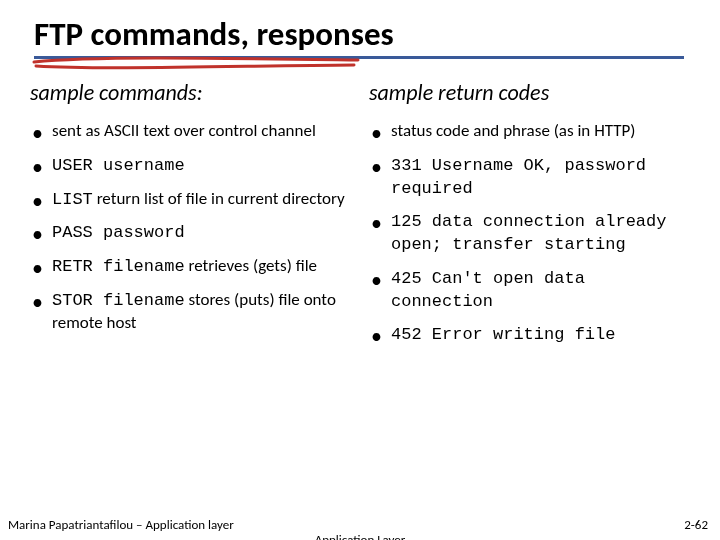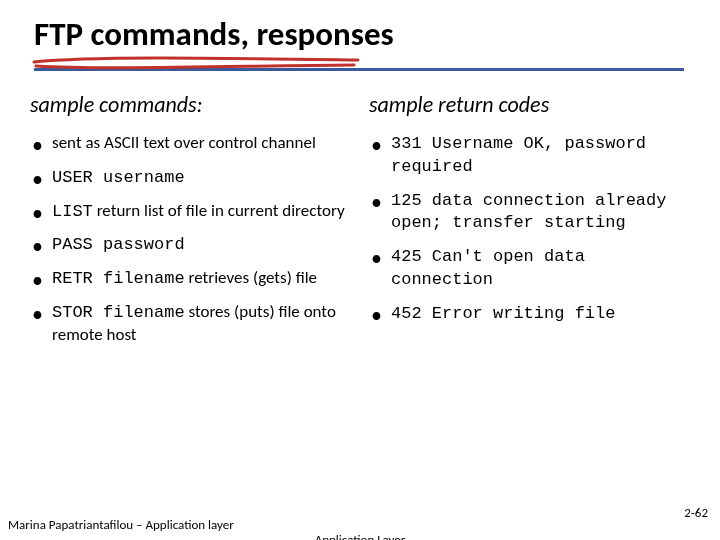--- a/index.html
+++ b/index.html
@@ -1,30 +1,30 @@
 <!DOCTYPE html>
 <html><head>
 <meta charset="utf-8">
 <style>
 html,body{margin:0;padding:0;width:720px;height:540px;background:#fff;font-family:Calibri,Arial,sans-serif;color:#000;overflow:hidden}
 .slide{position:relative;width:720px;height:540px}
 .title-wrap{padding:14px 0 0 34px}
-.title{font-size:33px;font-weight:700;border-bottom:3px solid #3a5a99;padding-bottom:14px;display:inline-block;width:650px}
+.title{font-size:33px;font-weight:700;border-bottom:3px solid #3a5a99;padding-bottom:2px;display:inline-block;width:650px}
 .underline-svg{position:absolute;left:32px;top:54px}
 .cols{display:flex;padding:20px 30px 0 30px;gap:18px}
 .col{flex:1}
 .subhead{font-size:22px;font-style:italic;font-weight:400;margin-bottom:14px}
 ul{list-style:none;padding:0;margin:0}
 li{position:relative;padding-left:22px;font-size:17px;line-height:1.28;margin-bottom:11px}
 li:before{content:"•";position:absolute;left:2px;top:0;font-size:22px}
 .mono{font-family:"Courier New",monospace}
 .footer{position:absolute;bottom:8px;left:0;width:720px;font-size:13px}
 .foot-left{position:absolute;left:8px;bottom:0}
 .foot-center{position:absolute;left:0;right:0;text-align:center}
-.foot-right{position:absolute;right:12px;bottom:12px}
+.foot-right{position:absolute;right:12px;bottom:0}
 </style>
 </head>
 <body>
 <div class="slide">
 
 <div class="title-wrap">
   <div class="title">FTP commands, responses</div>
 </div>
 <svg class="underline-svg" width="330" height="18">
   <path d="M2,8 C60,2 180,4 326,6 M4,12 C70,16 200,12 322,11" stroke="#c0322b" stroke-width="3" fill="none" stroke-linecap="round"></path>
@@ -38,20 +38,21 @@
       <li><span></span><span class="mono">USER username</span><span></span></li>
       <li><span></span><span class="mono">LIST</span><span> return list of file in current directory</span></li>
       <li><span></span><span class="mono">PASS password</span><span></span></li>
       <li><span></span><span class="mono">RETR filename</span><span> retrieves (gets) file</span></li>
       <li><span></span><span class="mono">STOR filename</span><span> stores (puts) file onto remote host</span></li>
     </ul>
   </div>
   <div class="col">
     <div class="subhead">sample return codes</div>
     <ul>
+      <li><span>status code and phrase (as in HTTP)</span><span class="mono"></span><span></span></li>
       <li><span></span><span class="mono">331 Username OK, password required</span><span></span></li>
       <li><span></span><span class="mono">125 data connection already open; transfer starting</span><span></span></li>
       <li><span></span><span class="mono">425 Can't open data connection</span><span></span></li>
       <li><span></span><span class="mono">452 Error writing file</span><span></span></li>
     </ul>
   </div>
 </div>
 
 <div class="footer">
   <span class="foot-left">Marina Papatriantafilou – Application layer</span>

